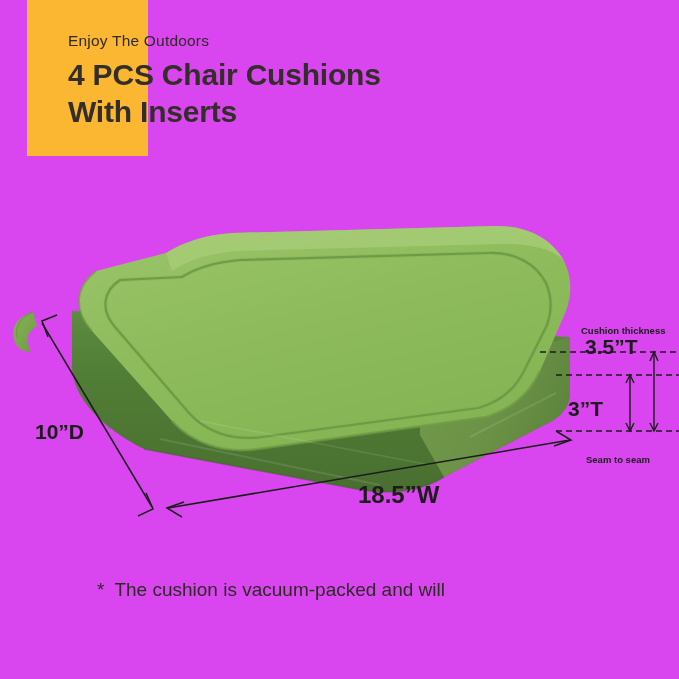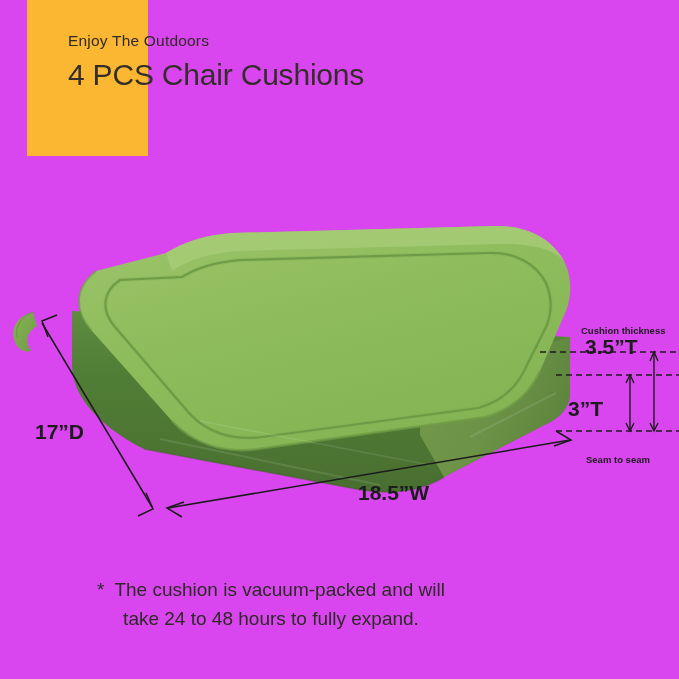--- a/index.html
+++ b/index.html
@@ -40,21 +40,21 @@
     font-family: "Liberation Sans", sans-serif;
     font-size: 15.5px;
     line-height: 22px;
     color: #2f2a26;
     letter-spacing: 0.2px;
     white-space: nowrap;
   }
   .headline {
     font-family: "Liberation Sans", sans-serif;
     font-size: 30px;
-    font-weight: normal;
+    font-weight: bold;
     line-height: 36px;
     color: #332e29;
     letter-spacing: -0.2px;
     margin-top: 5px;
     white-space: nowrap;
   }
   .headline-line2 {
     margin-top: 1px;
   }
 
@@ -81,21 +81,21 @@
     white-space: nowrap;
   }
   .dim-depth {
     left: 35px;
     top: 420px;
     font-size: 21px;
   }
   .dim-width {
     left: 358px;
     top: 481px;
-    font-size: 21px;
+    font-size: 24px;
   }
   .dim-thick-big {
     left: 585px;
     top: 335px;
     font-size: 21px;
     text-align: right;
   }
   .dim-thick-small {
     left: 568px;
     top: 397px;
@@ -142,20 +142,21 @@
 </head>
 <body>
 
 <div id="page">
 
   <div class="accent-block"></div>
 
   <div class="header-text">
     <div class="eyebrow">Enjoy The Outdoors</div>
     <div class="headline">4 PCS Chair Cushions</div>
+    <div class="headline headline-line2">With Inserts</div>
   </div>
 
   <div class="product-stage">
     <svg class="product-svg" viewBox="0 0 679 360">
       <defs>
         <linearGradient id="gTop" x1="0" y1="0" x2="0.55" y2="1">
           <stop offset="0%" stop-color="#9cc46a"></stop>
           <stop offset="45%" stop-color="#8fbd5d"></stop>
           <stop offset="100%" stop-color="#84b453"></stop>
         </linearGradient>
@@ -283,28 +284,27 @@
 
         <g stroke="#1c1c1c" stroke-width="1.4" fill="none">
           <line x1="654" y1="168" x2="654" y2="245"></line>
           <polyline points="650,176 654,167 658,176"></polyline>
           <polyline points="650,238 654,246 658,238"></polyline>
         </g>
       </g>
     </svg>
   </div>
 
-  <div class="dim-label dim-depth">17”D</div>
+  <div class="dim-label dim-depth">10”D</div>
   <div class="dim-label dim-width">18.5”W</div>
   <div class="dim-label dim-thick-big">3.5”T</div>
   <div class="dim-label dim-thick-small">3”T</div>
 
   <div class="caption-small cap-thickness">Cushion thickness</div>
   <div class="caption-small cap-seam">Seam to seam</div>
 
   <div class="footer-note">
     <span class="note-line">
       <span class="note-star">*</span><span>The cushion is vacuum-packed and will</span>
     </span>
-    <span class="note-line">take 24 to 48 hours to fully expand.</span>
   </div>
 
 </div>
 
 </body></html>

